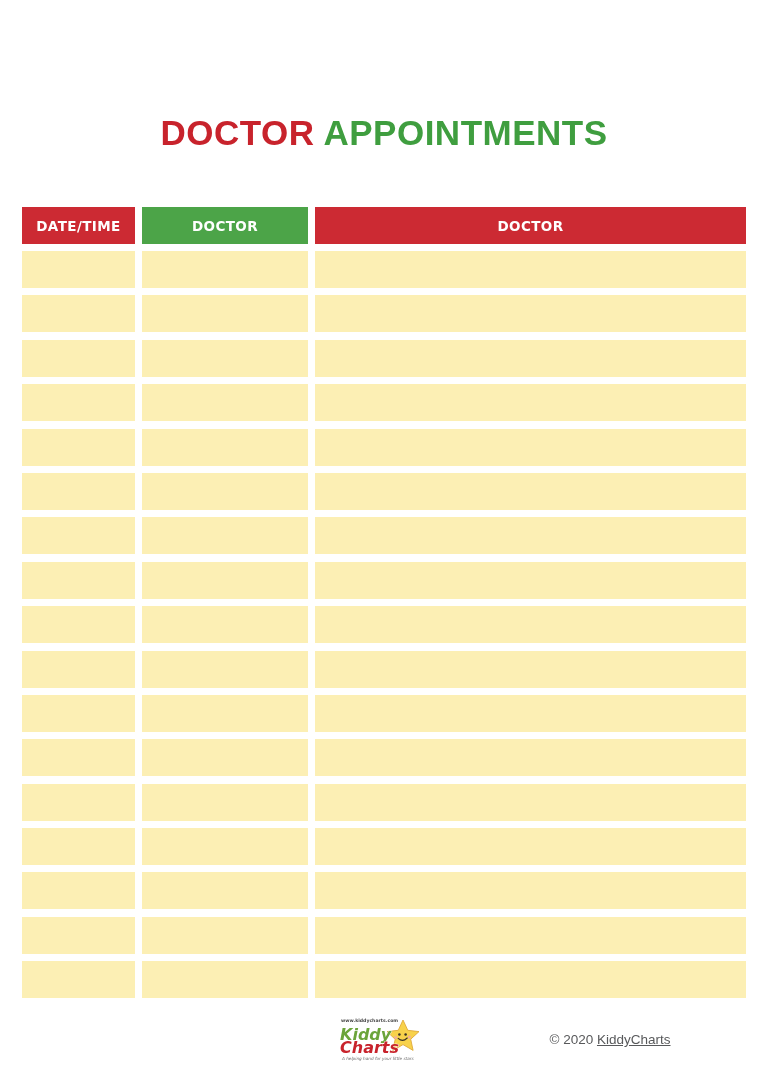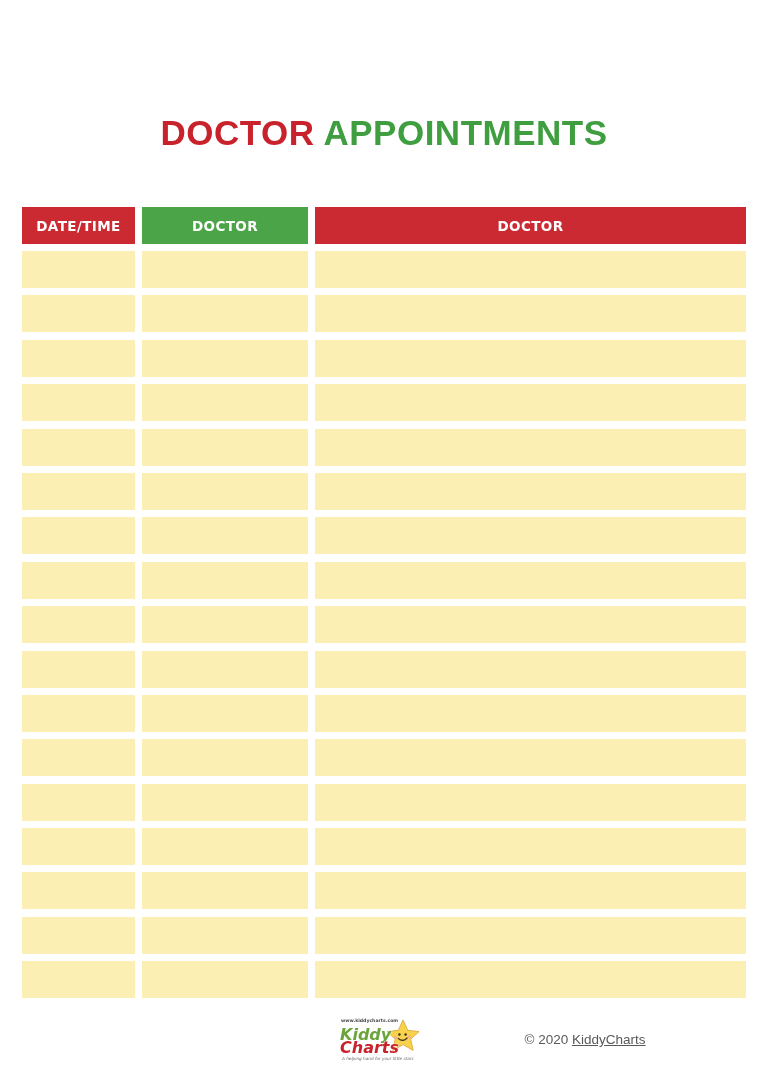--- a/index.html
+++ b/index.html
@@ -96,21 +96,21 @@
     position: absolute;
     left: 337px;
     top: 1px;
     width: 96px;
     height: 50px;
   }
   .logo svg { display: block; }
 
   .copyright {
     position: absolute;
-    left: 445px;
+    left: 470px;
     top: 19px;
     width: 280px;
     text-align: center;
     font-family: "Liberation Sans", sans-serif;
     font-size: 13.5px;
     color: #58595B;
     white-space: nowrap;
   }
   .copyright .link {
     text-decoration: underline;

